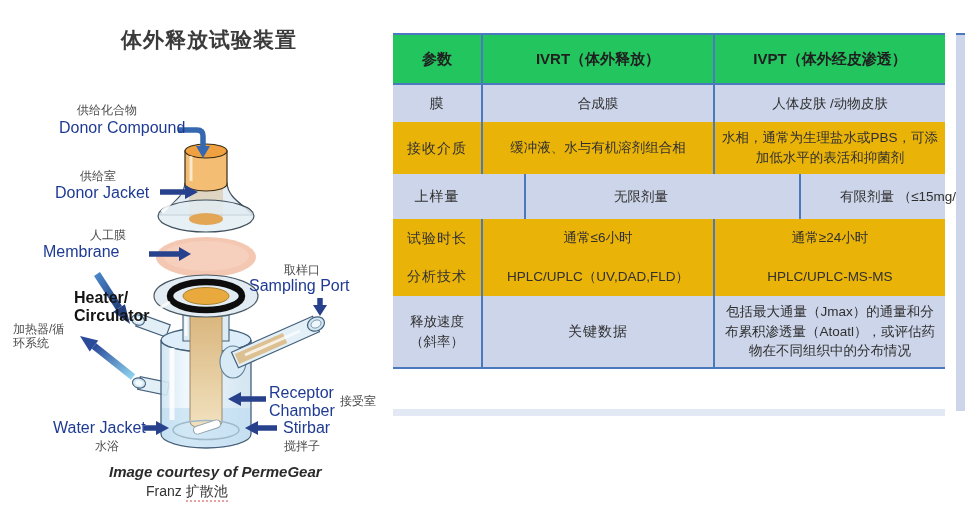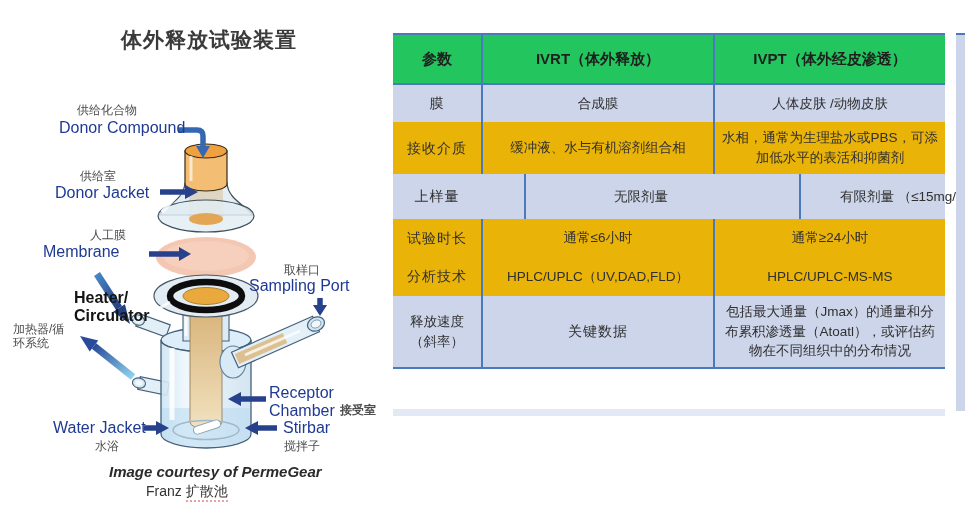--- a/index.html
+++ b/index.html
@@ -181,21 +181,21 @@
   </div>
   <div class="abs lbl-zh" style="left:13px;top:322px;">
     <div>加热器/循</div>
     <div>环系统</div>
   </div>
 
   <div class="abs lbl-en" style="left:269px;top:384px;">
     <div>Receptor</div>
     <div>Chamber</div>
   </div>
-  <div class="abs lbl-zh" style="left:340px;top:403px;font-weight:bold;">接受室</div>
+  <div class="abs lbl-zh" style="left:340px;top:394px;">接受室</div>
 
   <div class="abs lbl-en" style="left:53px;top:419px;">Water Jacket</div>
   <div class="abs lbl-zh" style="left:95px;top:439px;">水浴</div>
 
   <div class="abs lbl-en" style="left:283px;top:419px;">Stirbar</div>
   <div class="abs lbl-zh" style="left:284px;top:439px;">搅拌子</div>
 
   <div class="abs caption-1" style="left:85px;top:463px;margin-left:24px;">Image courtesy of PermeGear</div>
   <div class="abs caption-2" style="left:146px;top:483px;"><span>Franz </span><span class="zh-squiggle">扩散池</span></div>
 </div>

